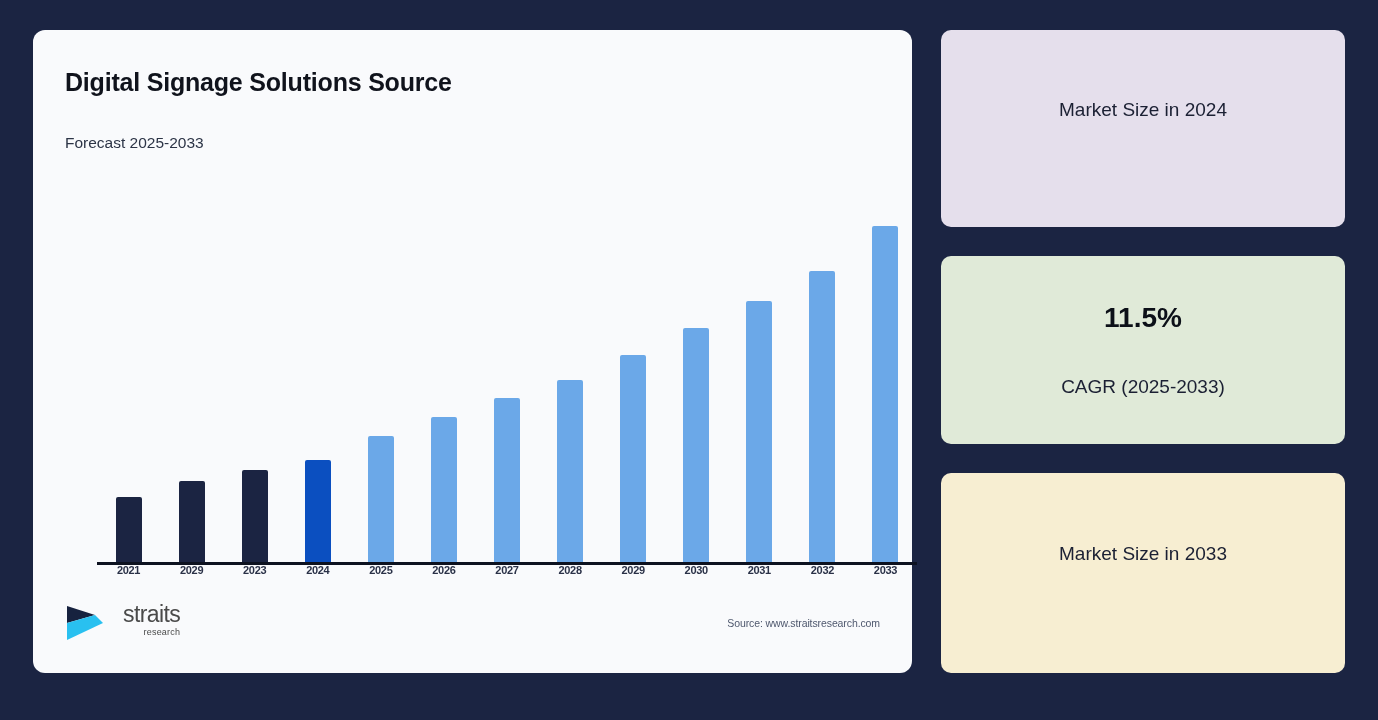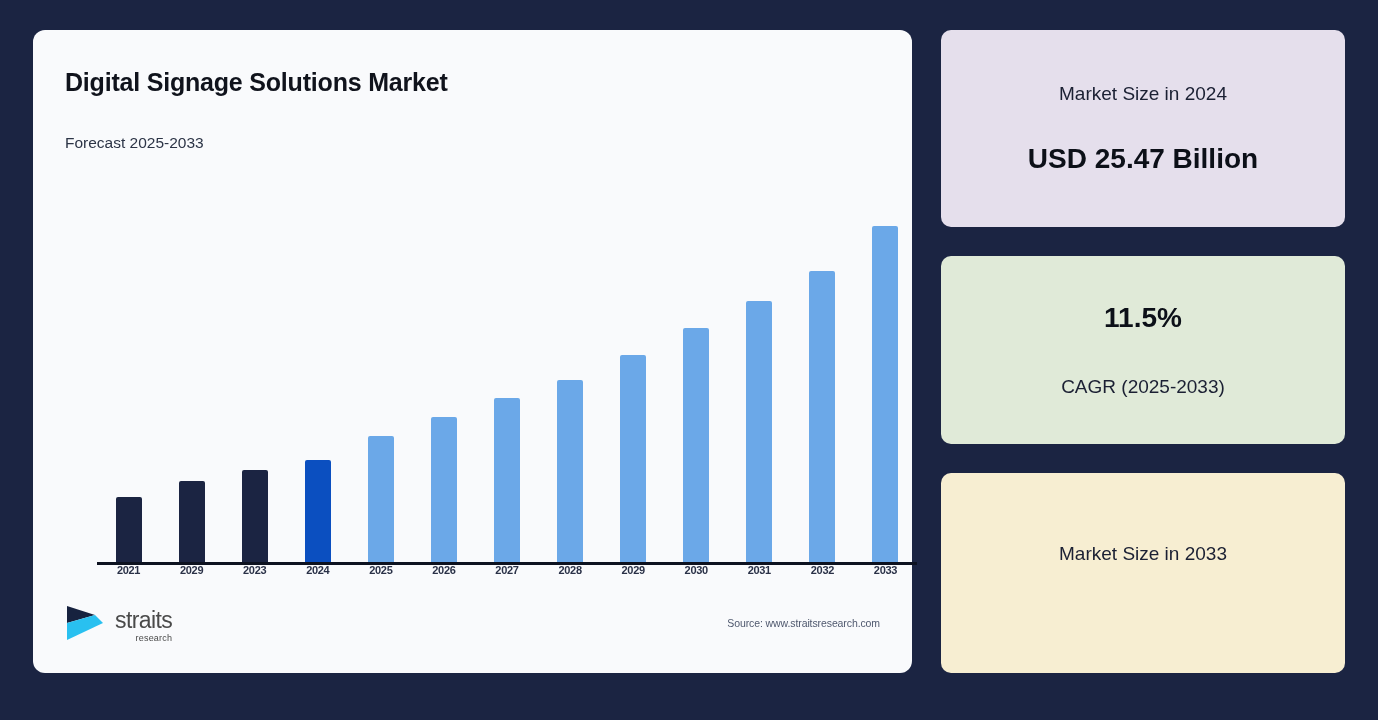--- a/index.html
+++ b/index.html
@@ -106,22 +106,22 @@
     left: 32px;
     right: 32px;
     bottom: 22px;
     height: 56px;
     display: flex;
     align-items: center;
     justify-content: space-between;
   }
   .logo {
     display: flex;
-    align-items: flex-end;
-    gap: 6px;
+    align-items: flex-start;
+    gap: 14px;
   }
   .logo-mark {
     width: 44px;
     height: 40px;
     flex: 0 0 auto;
   }
   .logo-text {
     display: flex;
     flex-direction: column;
     align-items: flex-end;
@@ -179,21 +179,21 @@
   .card-1 .card-label { margin-bottom: 38px; }
   .card-2 .card-value { margin-bottom: 42px; }
   .card-3 .card-label { margin-bottom: 38px; }
 </style>
 </head>
 <body>
 
 <div class="page">
 
   <div class="chart-panel">
-    <div class="chart-title">Digital Signage Solutions Market</div>
+    <div class="chart-title">Digital Signage Solutions Source</div>
     <div class="chart-subtitle">Forecast 2025-2033</div>
 
     <div class="plot">
       <div class="bars" id="bars">
           <div class="bar-slot">
             <div class="bar" style="height: 65px; background: rgb(27, 36, 66);"></div>
           </div>
           <div class="bar-slot">
             <div class="bar" style="height: 81px; background: rgb(27, 36, 66);"></div>
           </div>
@@ -263,21 +263,20 @@
           <span class="logo-sub">research</span>
         </span>
       </div>
       <div class="source">Source: www.straitsresearch.com</div>
     </div>
   </div>
 
   <div class="cards">
     <div class="card card-1">
       <div class="card-label">Market Size in 2024</div>
-      <div class="card-value">USD 25.47 Billion</div>
     </div>
     <div class="card card-2">
       <div class="card-value">11.5%</div>
       <div class="card-label">CAGR (2025-2033)</div>
     </div>
     <div class="card card-3">
       <div class="card-label">Market Size in 2033</div>
     </div>
   </div>
 

